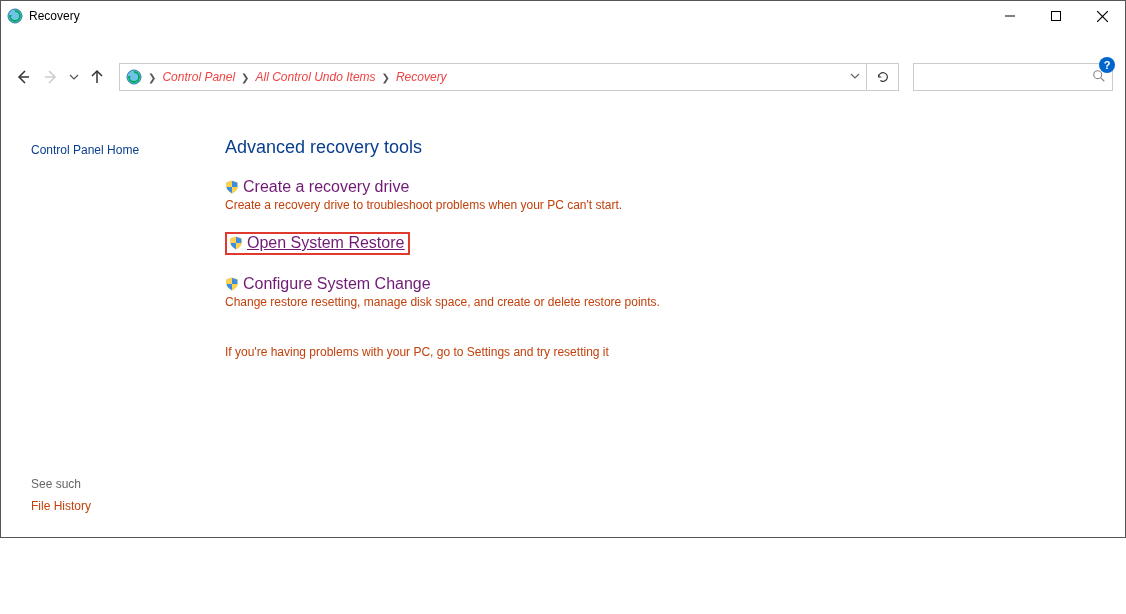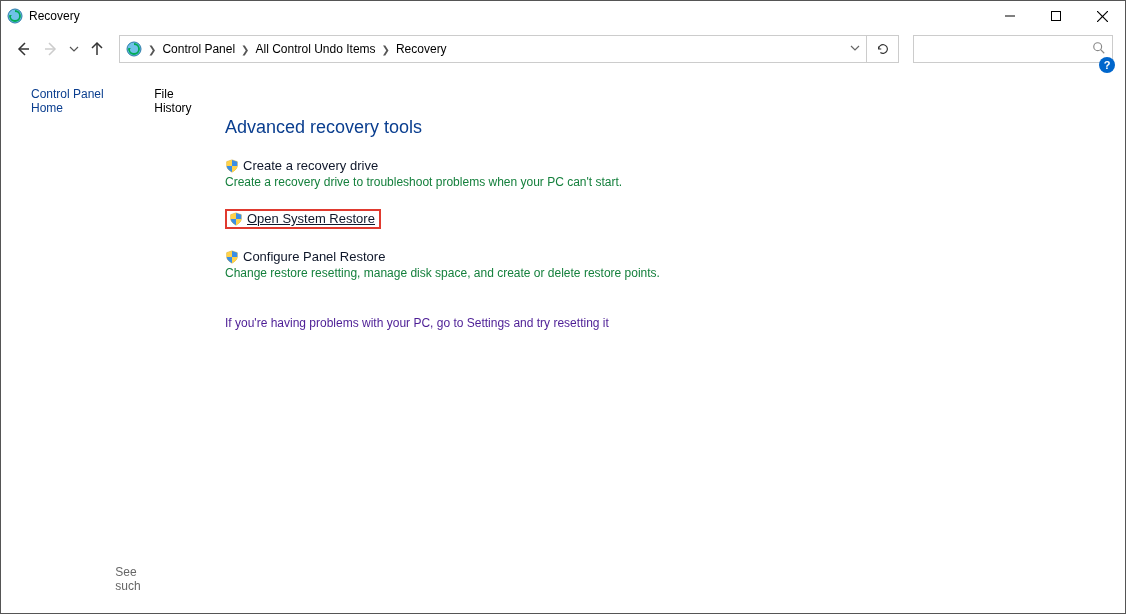--- a/index.html
+++ b/index.html
@@ -1,54 +1,54 @@
 <!DOCTYPE html>
 <html><head>
 <meta charset="utf-8">
 <style>
   * { box-sizing: border-box; }
   html, body { margin:0; padding:0; font-family: "Segoe UI", Arial, sans-serif; font-size:12px; color:#000; background:#fff; height:100%; }
-  .window { width:1126px; height:614px; border:1px solid #555; background:#fff; display:flex; flex-direction:column; position:relative; }
+  .window { width:1126px; height:538px; border:1px solid #555; background:#fff; display:flex; flex-direction:column; position:relative;gap:28px; }
   
   .titlebar { height:30px; display:flex; align-items:center; justify-content:space-between; padding-left:6px; }
   .titlebar-left { display:flex; align-items:center; gap:6px; }
   .titlebar-title { font-size:12px; }
   .win-controls { display:flex; height:30px; }
   .win-btn { width:46px; display:flex; align-items:center; justify-content:center; }
   .win-btn svg { display:block; }
   
   .navbar { height:36px; display:flex; align-items:center; padding:0 10px; gap:4px; }
   .nav-arrow { width:24px; height:24px; display:flex; align-items:center; justify-content:center; color:#555; }
   .nav-arrow.disabled { color:#bbb; }
   .addr-wrap { flex:0 0 auto; display:flex; align-items:center; margin-left:6px; }
   .addressbar { display:flex; align-items:center; height:28px; border:1px solid #ccc; background:#fff; width:748px; padding:0 6px; gap:4px; }
-  .crumb { color:#000000; }
+  .crumb { color:#ef4444;font-style:italic; }
   .crumb-sep { color:#555; margin:0 2px; font-size:10px; }
   .addr-down { margin-left:auto; color:#666; }
   .refresh-btn { width:32px; height:28px; border:1px solid #ccc; border-left:none; display:flex; align-items:center; justify-content:center; }
   .searchbox { margin-left:10px; height:28px; border:1px solid #ccc; width:200px; display:flex; align-items:center; padding:0 6px; color:#888; }
   .searchbox input { border:none; outline:none; flex:1; font-size:12px; color:#000; background:transparent; }
   .search-icon { color:#777; }
   
   .body { flex:1; display:flex; position:relative; }
-  .sidebar { width:200px; padding:20px 0 12px 30px; display:flex; flex-direction:row; }
+  .sidebar { width:200px; padding:20px 0 12px 30px; display:flex; flex-direction:column; }
   .sidebar a { color:#0a3e8f; text-decoration:none; font-size:12px; }
   .sidebar .seealso { margin-top:auto; margin-bottom:8px; color:#666; }
-  .sidebar .footer-link { color:#000000; margin-bottom:4px; }
+  .sidebar .footer-link { color:#c2410c; margin-bottom:12px; }
   .main { flex:1; padding:14px 20px 10px 24px; position:relative; }
-  .page-heading { color:#0a3e8f; font-size:18px; font-weight:400; margin-bottom:20px;margin-top:36px; }
+  .page-heading { color:#0a3e8f; font-size:18px; font-weight:400; margin-bottom:20px; }
   .tool { margin-bottom:20px; }
   .tool-header { display:flex; align-items:center; gap:4px; }
-  .tool-link { color:#0f172a; text-decoration:none; font-size:13px; }
+  .tool-link { color:#701a75; text-decoration:none; font-size:16px; }
   .tool-link.selected { text-decoration:underline; }
-  .tool-desc { font-size:12px; color:#15803d; margin-top:2px; }
-  .extra-link { color:#4c1d95; text-decoration:none; font-size:12px; display:inline-block; margin-top:16px; }
+  .tool-desc { font-size:12px; color:#c2410c; margin-top:2px; }
+  .extra-link { color:#c2410c; text-decoration:none; font-size:12px; display:inline-block; margin-top:16px; }
   .help-icon { position:absolute; top:56px; right:10px; width:16px; height:16px; border-radius:50%; background:#0066cc; color:#fff; font-size:11px; font-weight:bold; display:flex; align-items:center; justify-content:center; }
   .shield-icon svg { display:block; }
-  .red-box { border:2px solid #e03a2f; padding:0 4px 1px 2px; display:inline-flex; align-items:flex-end; gap:4px;text-decoration:underline; }
+  .red-box { border:2px solid #e03a2f; padding:0 4px 1px 2px; display:inline-flex; align-items:center; gap:4px;text-decoration:underline; }
   .recovery-app-icon svg { display:block; }
 </style>
 </head>
 <body>
 
 <div class="window">
 
   <div class="titlebar">
     <div class="titlebar-left">
       <span class="recovery-app-icon">
@@ -197,21 +197,21 @@
         <div class="tool-header">
           <span class="shield-icon">
             <svg width="14" height="14" viewBox="0 0 16 16">
               <path d="M8 1 L14 3 V8 C14 12 8 15 8 15 C8 15 2 12 2 8 V3 Z" fill="#ffd24a" stroke="#b58a00" stroke-width="0.5"></path>
               <path d="M8 1 L14 3 V8 L8 8 Z" fill="#3a8ee6"></path>
               <path d="M8 8 L2 8 V3 L8 1 Z" fill="#ffd24a"></path>
               <path d="M8 8 L14 8 C14 12 8 15 8 15 Z" fill="#ffd24a"></path>
               <path d="M8 8 L2 8 C2 12 8 15 8 15 Z" fill="#3a8ee6"></path>
             </svg>
           </span>
-          <a href="#" class="tool-link">Configure Panel Restore</a>
+          <a href="#" class="tool-link">Configure System Change</a>
         </div>
         <div class="tool-desc">Change restore resetting, manage disk space, and create or delete restore points.</div>
       </div>
 
       <a href="#" class="extra-link">If you're having problems with your PC, go to Settings and try resetting it</a>
     </div>
   </div>
 
 </div>
 

